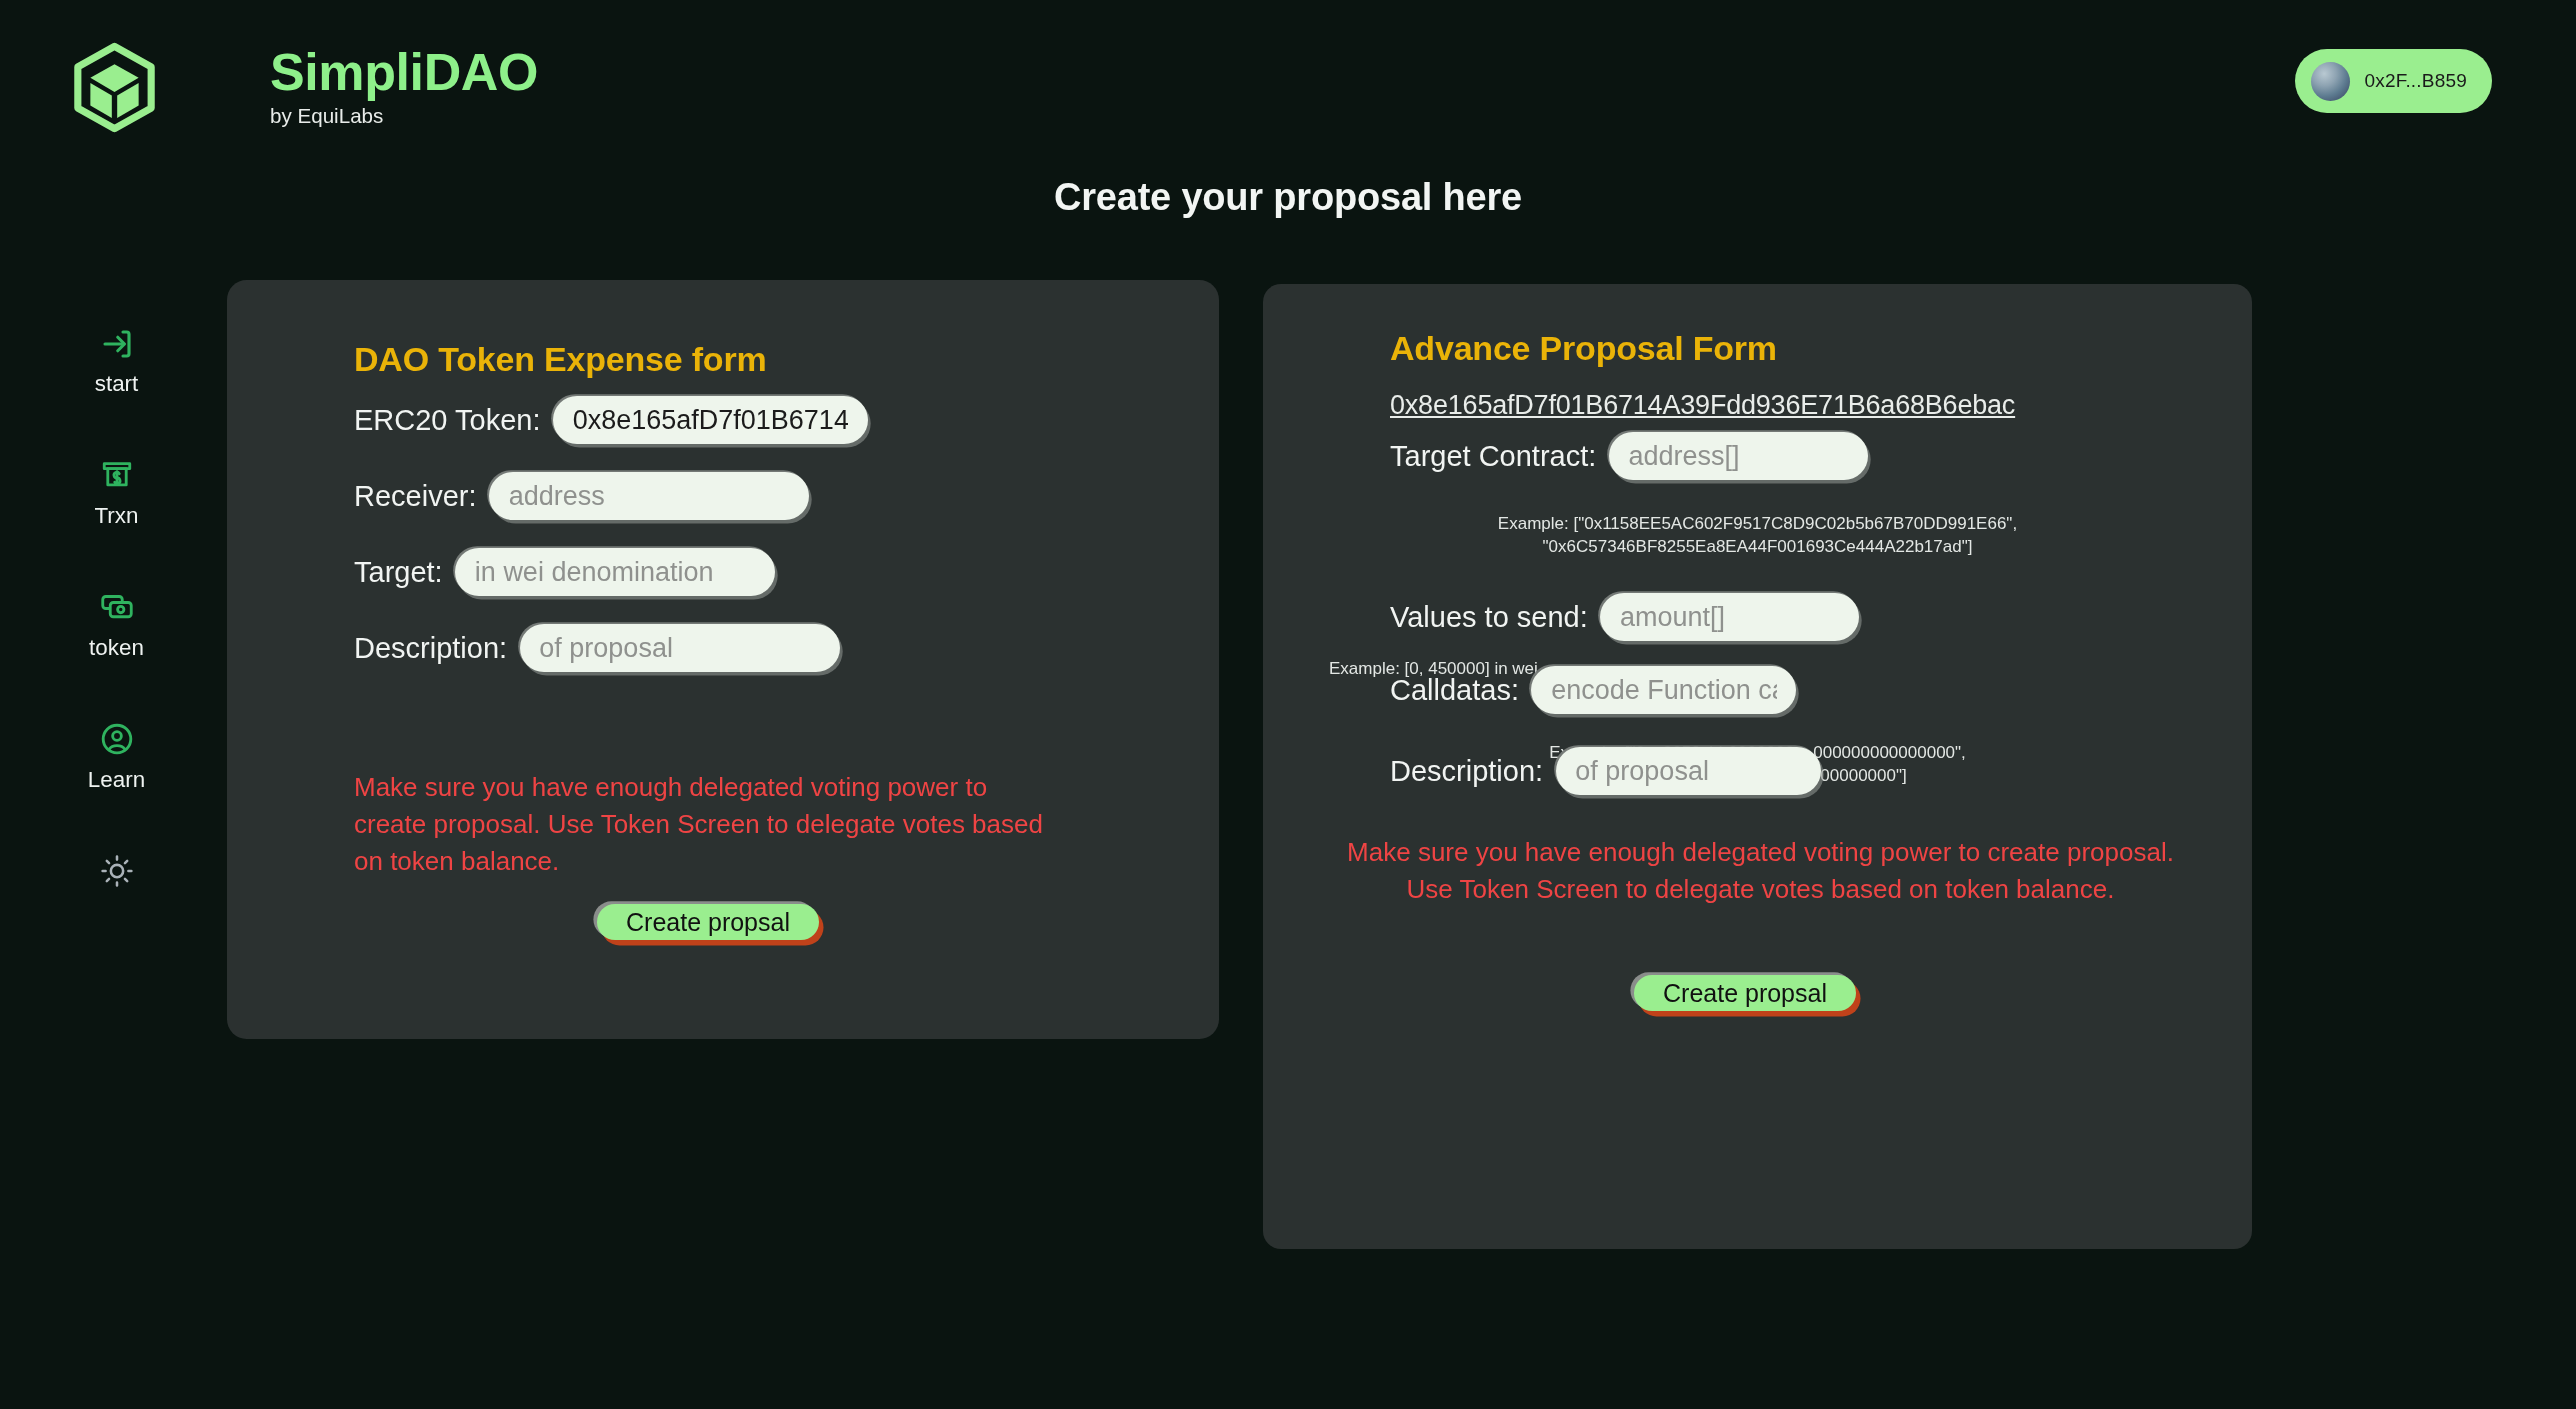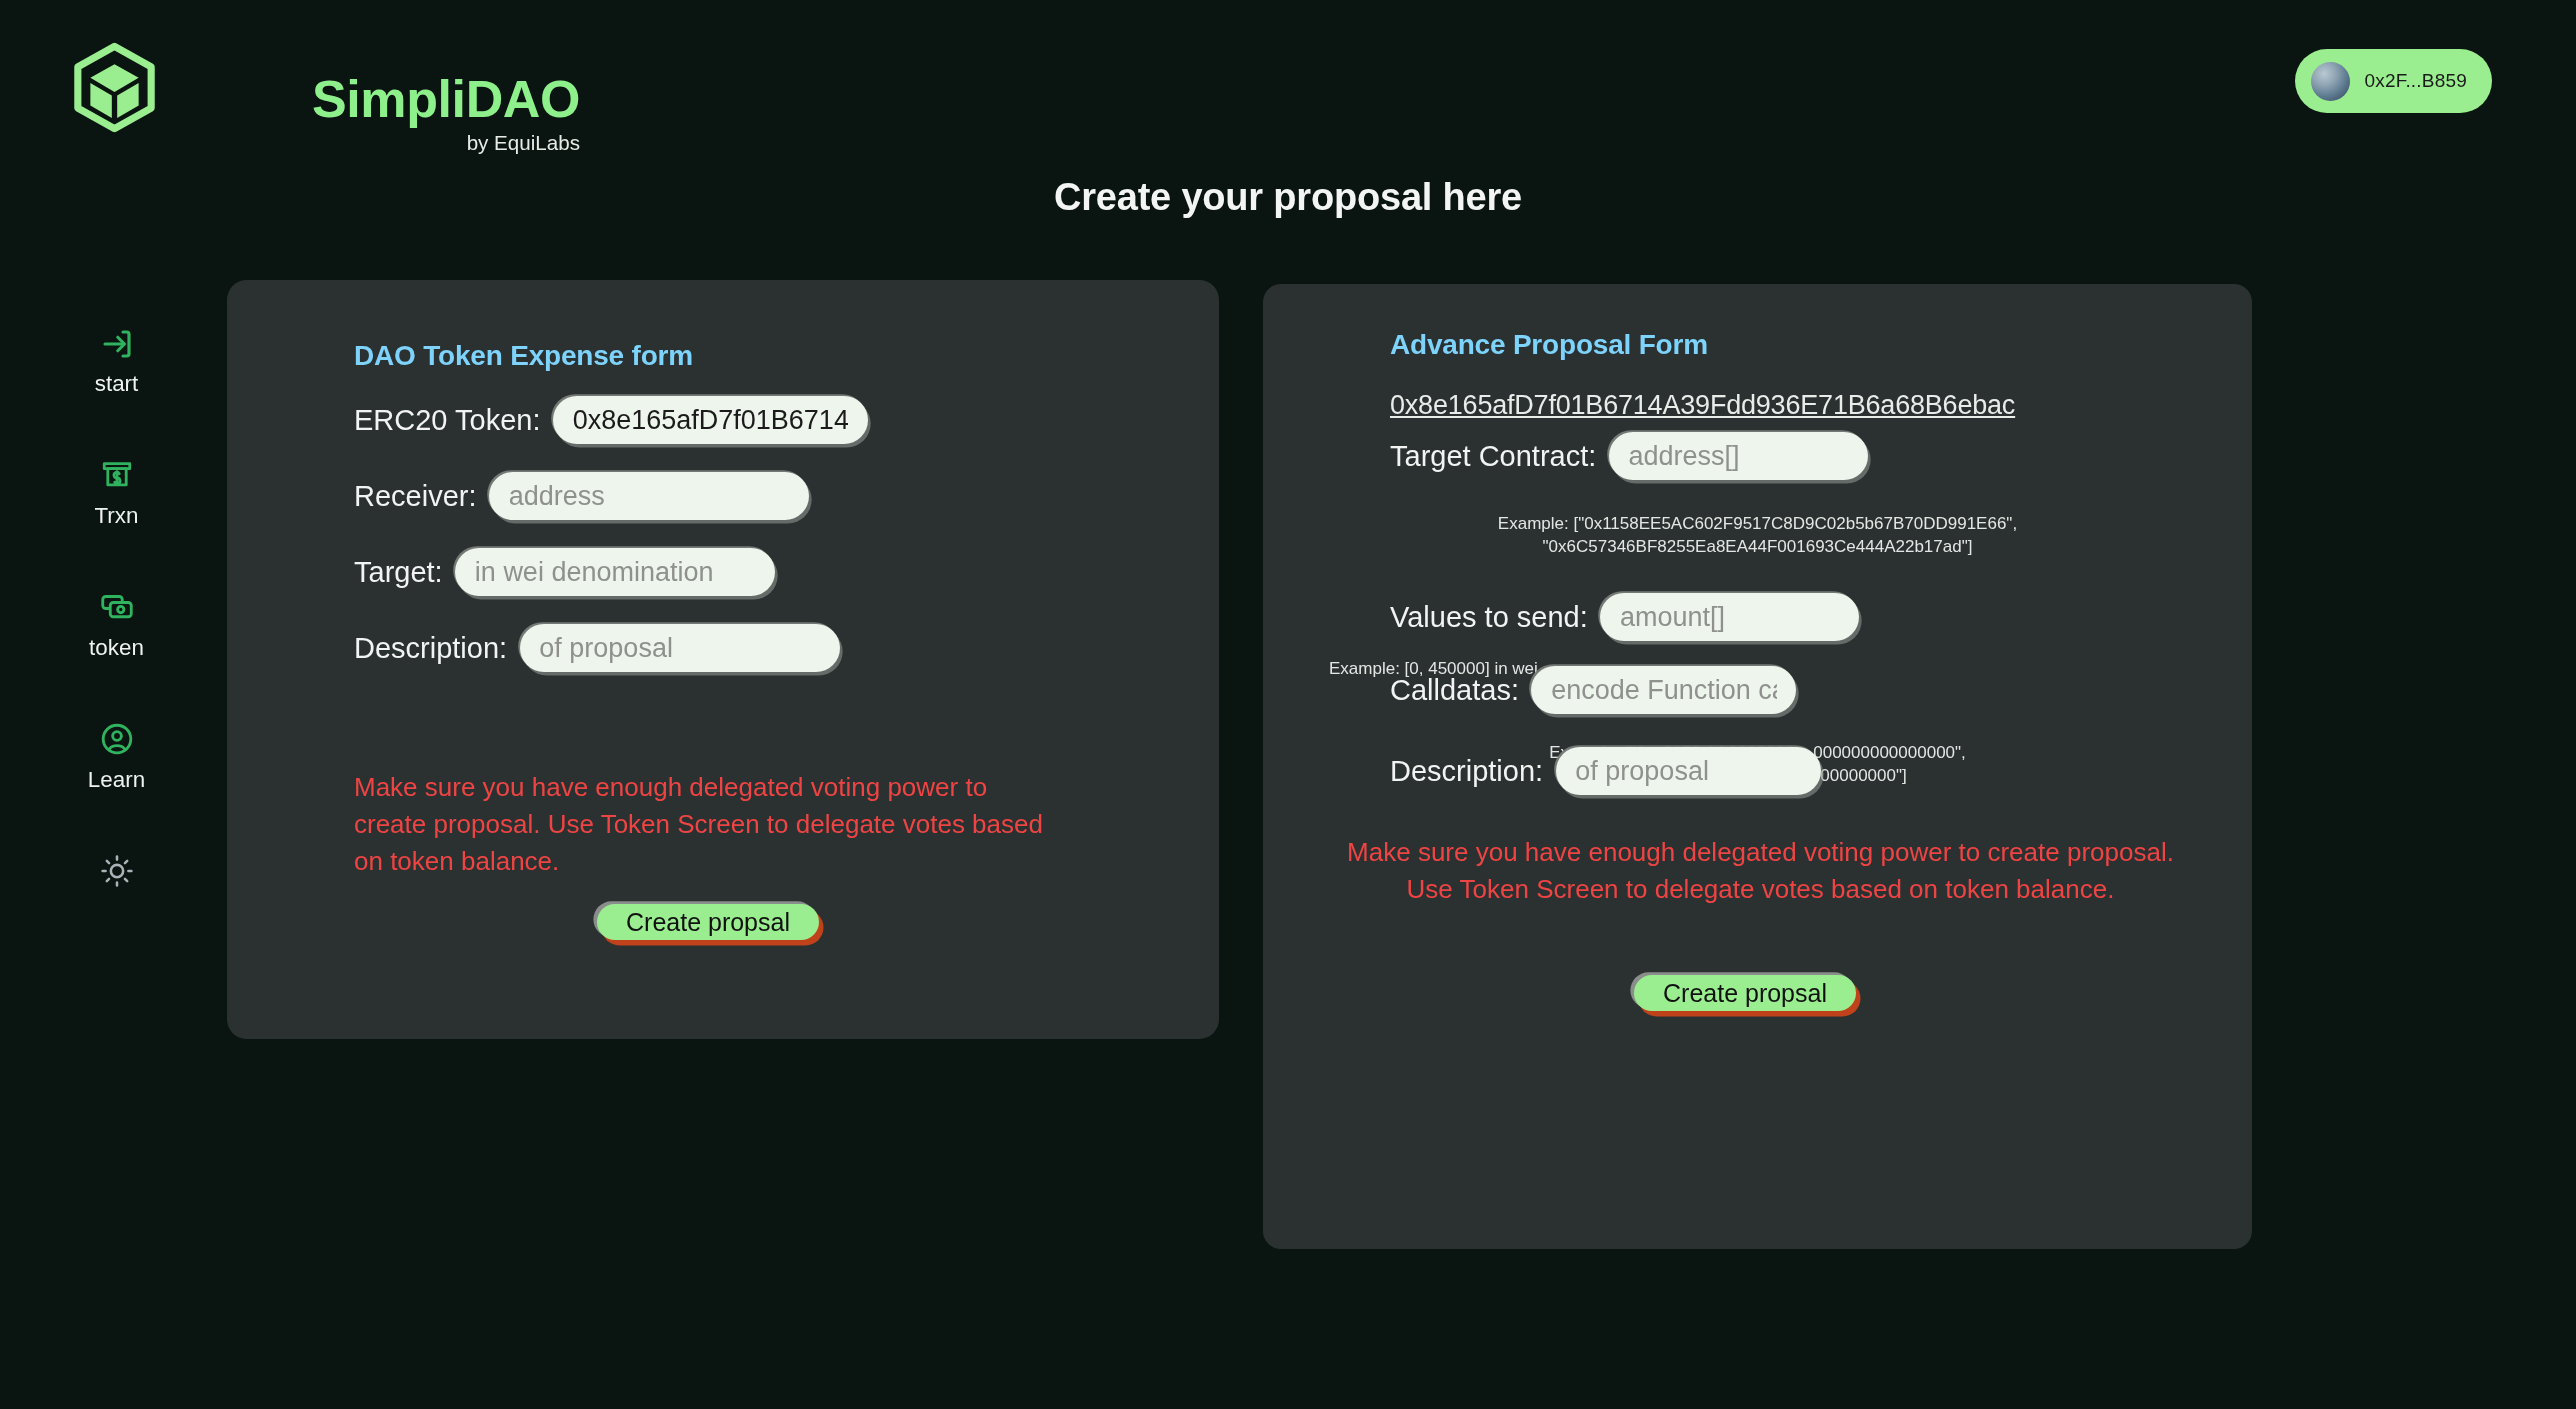--- a/index.html
+++ b/index.html
@@ -23,25 +23,24 @@
   .brand-logo {
     position: absolute;
     left: 68px;
     top: 41px;
     width: 93px;
     height: 93px;
   }
 
   .brand-text {
     position: absolute;
-    left: 285px;
+    left: 270px;
     top: 45px;
     width: 295px;
-    text-align: right;
-    margin-top: 27px;
+    text-align: left;
   }
   .brand-title {
     font-size: 52px;
     font-weight: bold;
     color: #8ef08a;
     letter-spacing: -0.4px;
     line-height: 1.05;
   }
   .brand-sub {
     font-size: 20.6px;
@@ -131,23 +130,23 @@
   
   .card {
     position: absolute;
     background: #2b3130;
     border-radius: 19.7px;
   }
   .card-left  { left: 227px;  top: 280px; width: 992px; height: 759px; }
   .card-right { left: 1263px; top: 284px; width: 989px; height: 965px; border-radius: 18px; }
 
   .card-title {
-    font-size: 28px;
+    font-size: 34px;
     font-weight: bold;
-    color: #7dd3fc;
+    color: #eab308;
     letter-spacing: -0.2px;
   }
   .card-left .card-title  { position: absolute; left: 127px; top: 340px; }
   .card-right .card-title { position: absolute; left: 127px; top: 325px; }
 
   .contract-link {
     position: absolute;
     left: 127px;
     top: 394px;
     font-size: 27px;

